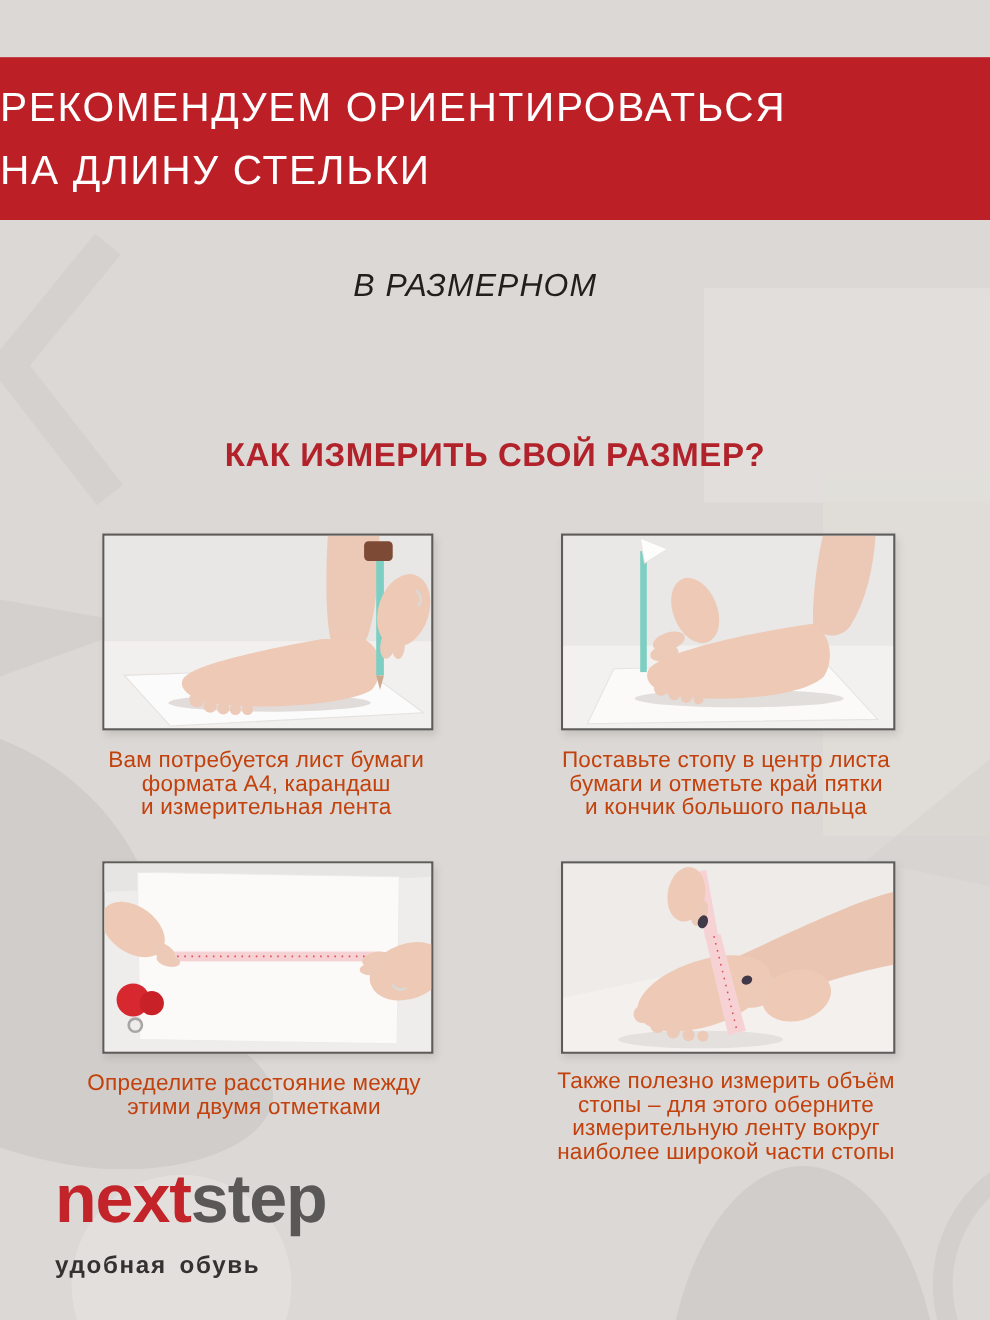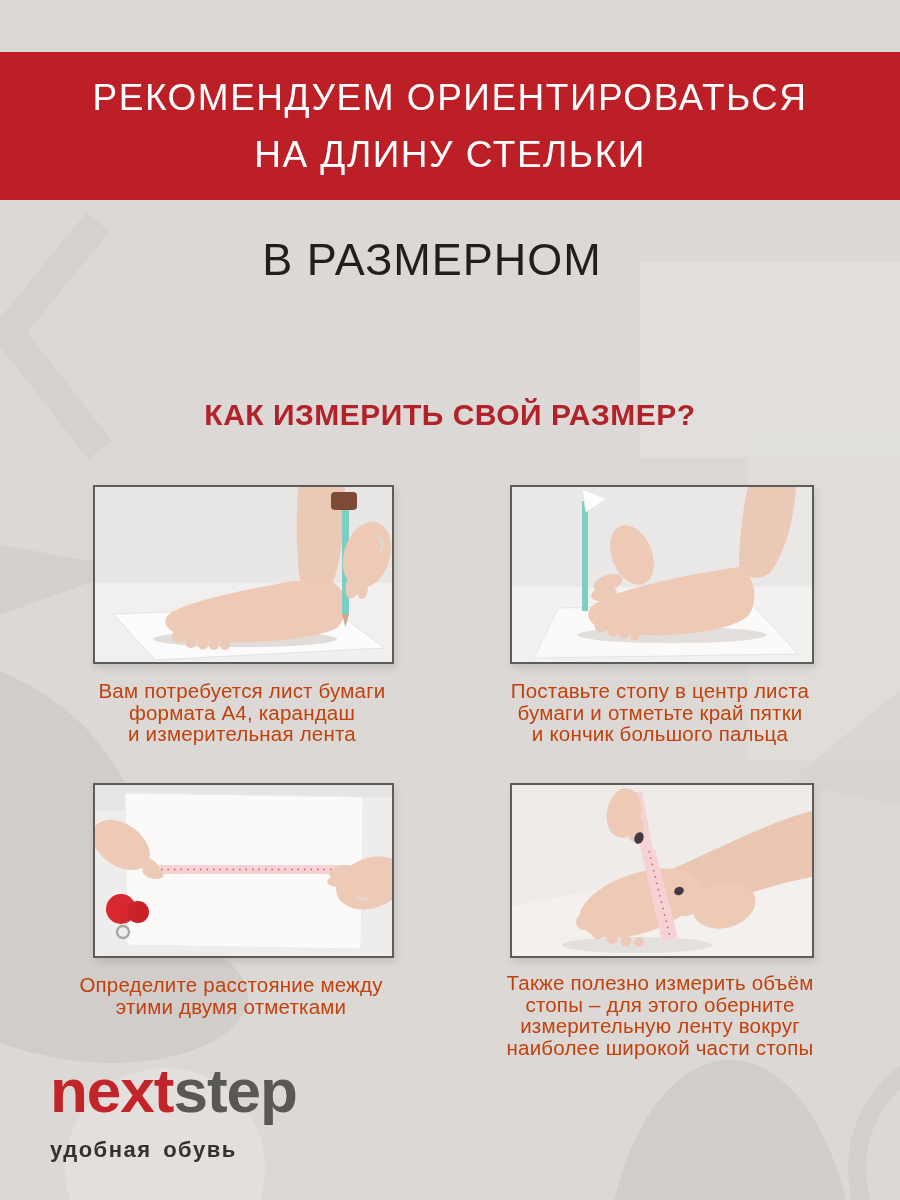--- a/index.html
+++ b/index.html
@@ -7,32 +7,32 @@
     position:relative;width:900px;height:1200px;margin:0 auto;
     background:#dcd8d5;overflow:hidden;
     font-family:"Liberation Sans",sans-serif;
   }
   .decor{position:absolute;inset:0;width:900px;height:1200px;z-index:0;}
 
   
   .banner{
     position:absolute;top:52px;left:0;width:900px;height:148px;
     background:#bc2026;z-index:1;
-    display:flex;flex-direction:column;justify-content:center;align-items:center;
+    display:flex;flex-direction:column;justify-content:center;align-items:flex-start;
   }
   .banner-line{
     color:#ffffff;font-size:37px;line-height:57px;letter-spacing:1.5px;
     font-weight:400;white-space:nowrap;
   }
 
   
   .heading{
     position:absolute;top:222px;left:0;width:864px;z-index:1;
-    text-align:center;color:#211e1c;font-size:45px;line-height:76px;
-    letter-spacing:1px;font-weight:400;
+    text-align:center;color:#211e1c;font-size:29px;line-height:76px;
+    letter-spacing:1px;font-weight:400;font-style:italic;
   }
   .subheading{
     position:absolute;top:398px;left:0;width:900px;z-index:1;
     text-align:center;color:#b2222b;font-size:30px;letter-spacing:.5px;
     font-weight:700;
   }
 
   
   .photo{
     position:absolute;z-index:1;box-sizing:content-box;

